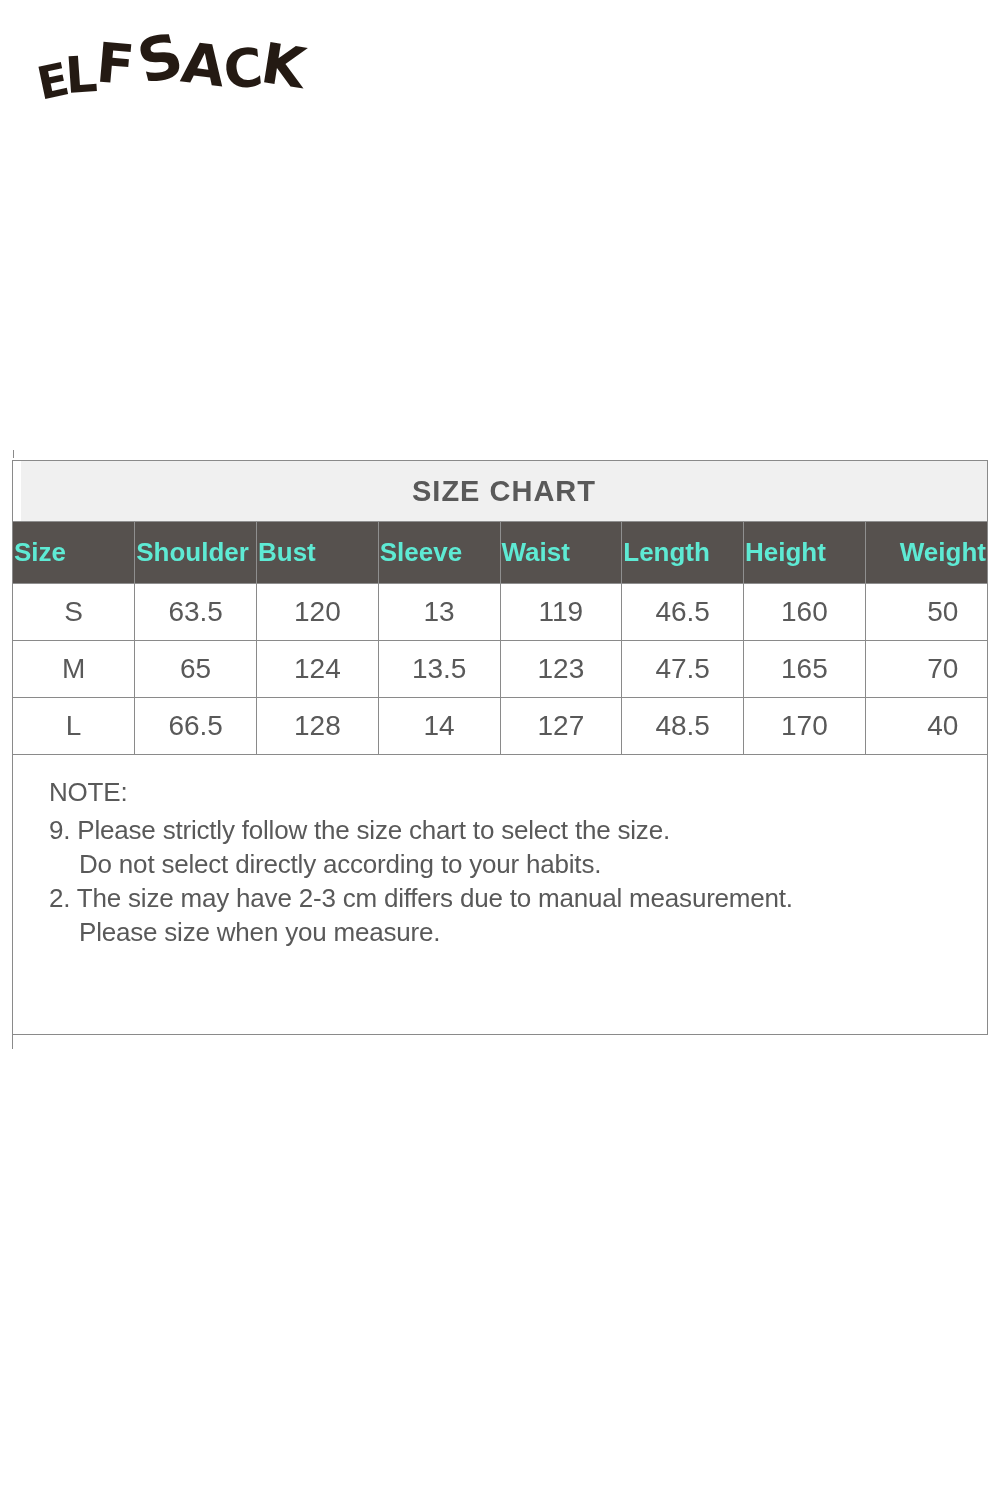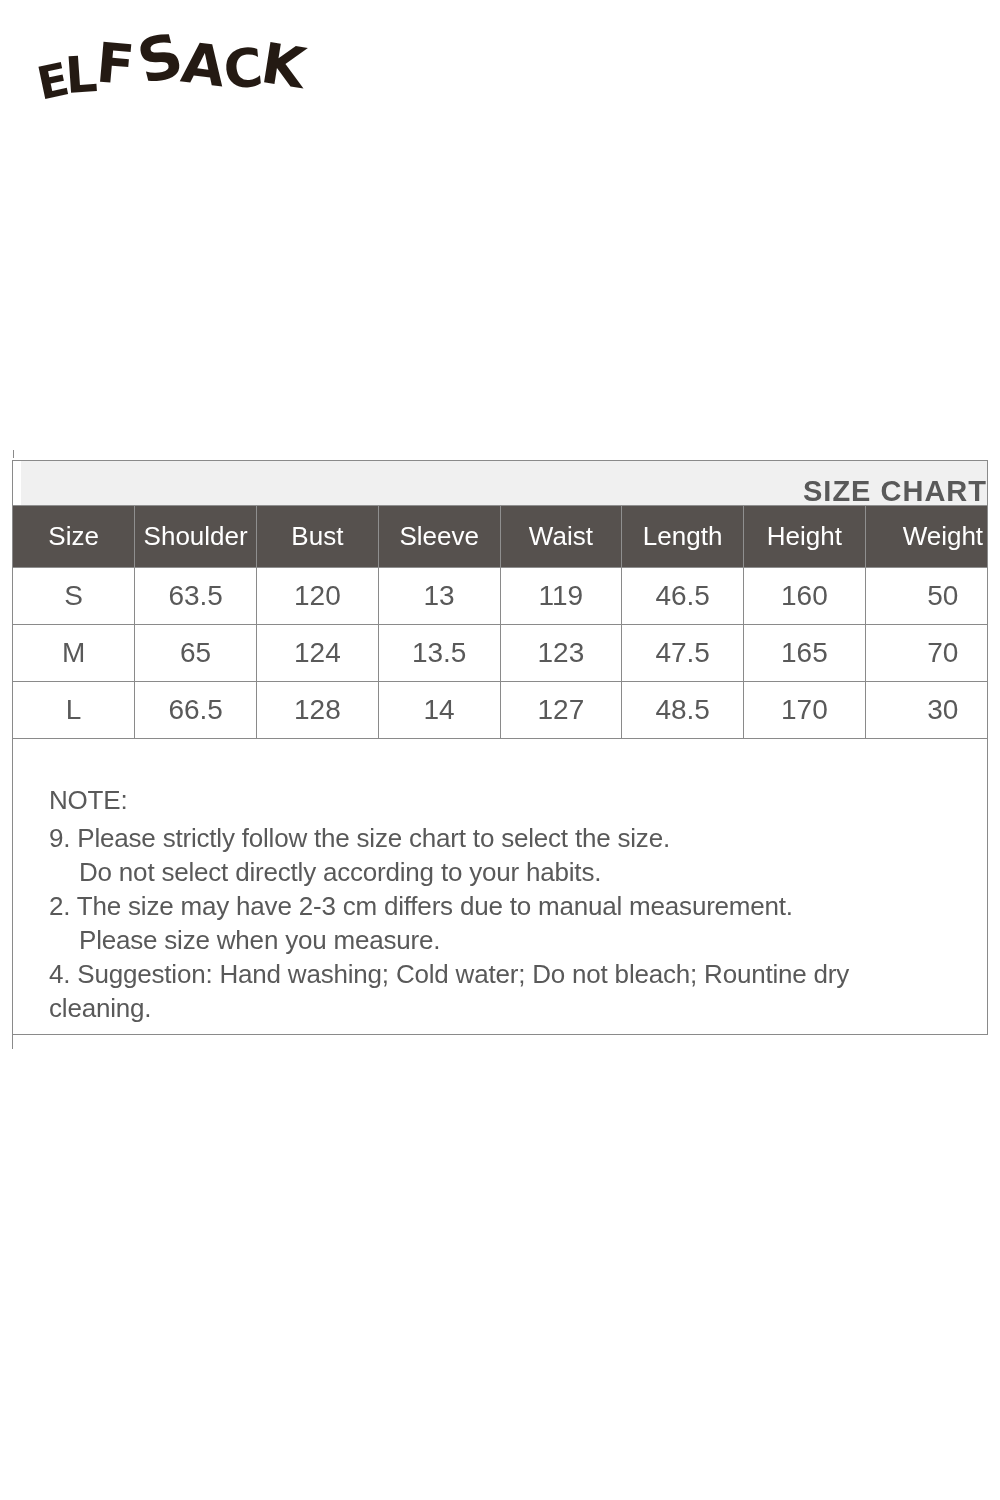--- a/index.html
+++ b/index.html
@@ -30,62 +30,62 @@
   .logo span:nth-child(8) { font-size: 56px; transform: rotate(9deg) translateY(-4px); margin-left: -2px; }
 
   
   .box {
     position: absolute; left: 12px; top: 460px; width: 974px; height: 573px;
     border: 1px solid #8a8a8a;
     background: #ffffff;
     box-sizing: content-box;
   }
   .chart-title {
-    height: 44px; line-height: 60px;
+    height: 60px; line-height: 60px;
     background: #f0f0f0;
-    text-align: right;
+    text-align: center;
     font-size: 29px; font-weight: bold;
     letter-spacing: 1px;
     color: #595959;
     margin-left: 8px;
   }
   table.size-table {
     width: 100%;
     border-collapse: collapse;
     table-layout: fixed;
   }
   table.size-table th {
     background: #56514e;
-    color: #ffffff;
+    color: #5eead4;
     height: 59px;
     font-size: 26px;
-    font-weight: normal;
+    font-weight: bold;
     border: 1px solid #8f8f8f;
-    text-align: center;
+    text-align: left;
   }
   table.size-table td {
     height: 54px;
     background: #ffffff;
     color: #595959;
     font-size: 28px;
     border: 1px solid #8a8a8a;
     text-align: center;
   }
   table.size-table tr > :first-child { border-left: none; }
   table.size-table tr > :last-child { border-right: none; padding-left: 34px; }
 
   
   .note {
     padding: 20px 34px 0 36px;
     color: #595959;
     font-size: 26px;
     line-height: 34px;
     letter-spacing: -0.2px;
   }
-  .note-heading { margin-bottom: 4px; margin-top: 24px; }
+  .note-heading { margin-bottom: 4px; }
   .note-line.indent { padding-left: 30px; }
 
   
   .tick { position: absolute; background: #8a8a8a; width: 1px; }
   .tick-top { left: 13px; top: 450px; height: 8px; }
   .tick-bottom { left: 12px; top: 1035px; height: 14px; }
 </style>
 </head>
 <body>
 
@@ -131,33 +131,32 @@
             <td>70</td>
           </tr>
           <tr>
             <td>L</td>
             <td>66.5</td>
             <td>128</td>
             <td>14</td>
             <td>127</td>
             <td>48.5</td>
             <td>170</td>
-            <td>30</td>
+            <td>40</td>
           </tr>
         </tbody>
     </table>
 
     <div class="note">
       <div class="note-heading">NOTE:</div>
       <div id="note-lines">
           <div class="note-line">9. Please strictly follow the size chart to select the size.</div>
           <div class="note-line indent">Do not select directly according to your habits.</div>
           <div class="note-line">2. The size may have 2-3 cm differs due to manual measurement.</div>
           <div class="note-line indent">Please size when you measure.</div>
-          <div class="note-line">4. Suggestion: Hand washing; Cold water; Do not bleach; Rountine dry cleaning.</div>
         </div>
     </div>
   </div>
 
   <div class="tick tick-top"></div>
   <div class="tick tick-bottom"></div>
 
 </div>
 
 </body></html>

